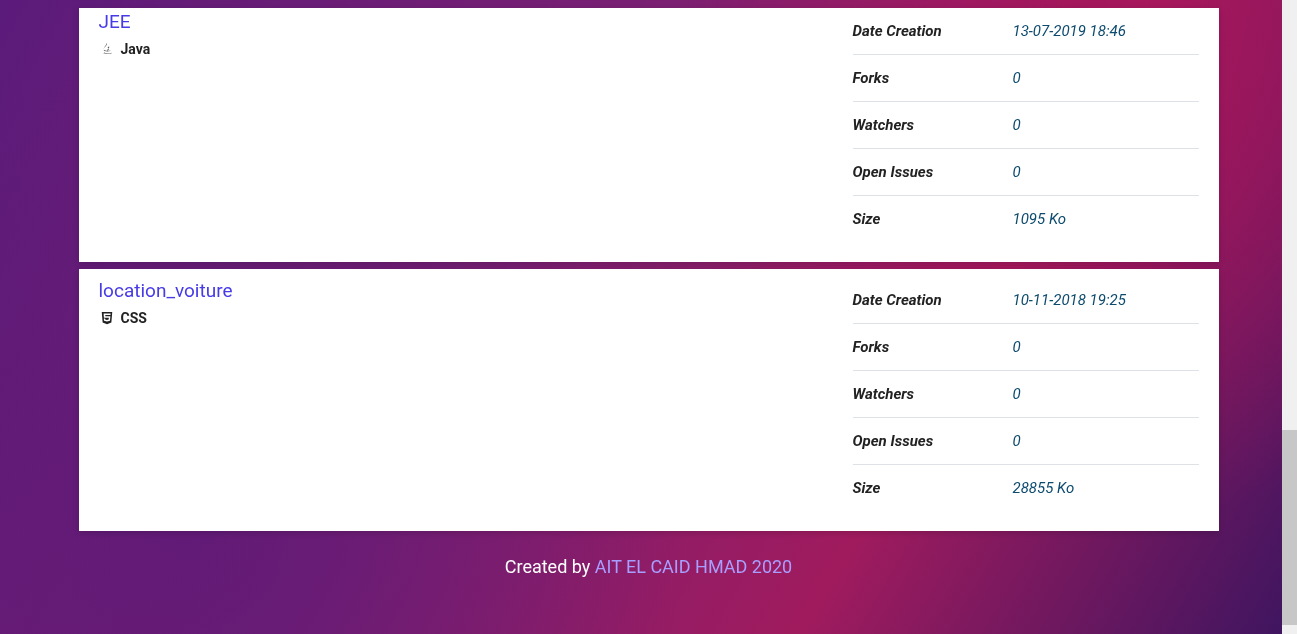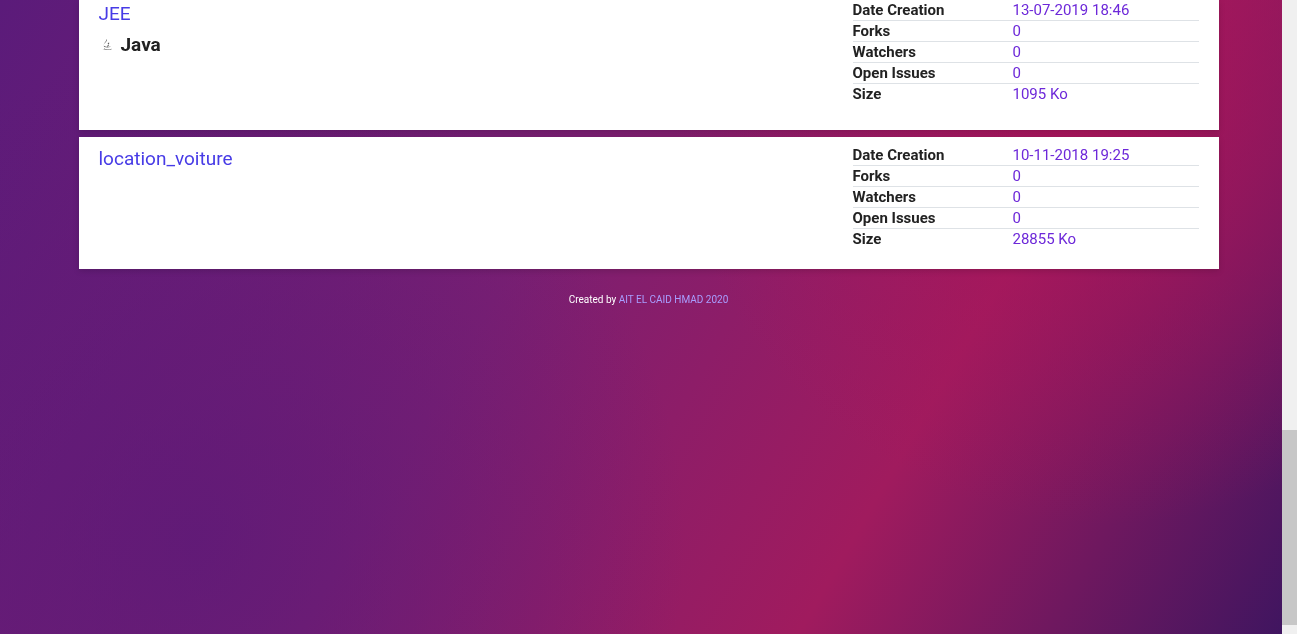--- a/index.html
+++ b/index.html
@@ -19,21 +19,21 @@
   position: absolute;
   inset: 0;
   background:
     radial-gradient(circle at 85% 15%, rgba(170,20,90,0.8) 0%, transparent 35%),
     radial-gradient(circle at 15% 85%, rgba(90,25,120,0.7) 0%, transparent 40%);
   pointer-events: none;
 }
 .content-wrap {
   position: relative;
   width: 1140px;
-  margin: 0 auto;
+  margin: 8px auto;
   padding: 0 0 0 0;
 }
 .repo-card {
   background: #fff;
   box-shadow: 0 2px 6px rgba(0,0,0,0.15);
   margin-bottom: 7px;
   display: flex;
   padding: 0 20px 20px 20px;
   min-height: 130px;
 }
@@ -51,54 +51,55 @@
   margin-bottom: 8px;
   cursor: pointer;
   text-decoration: none;
   display: inline-block;
 }
 .lang-row {
   display: flex;
   align-items: center;
   gap: 6px;
   font-weight: 700;
-  font-size: 19px;
+  font-size: 14px;
   color: #222;
 }
 .lang-icon {
   width: 16px;
   height: 16px;
   display: inline-flex;
   align-items: center;
   justify-content: center;
 }
 .repo-right {
   width: 346px;
 }
 .stat-row {
   display: flex;
-  padding: 1px 0;
+  padding: 14px 0;
   border-top: 1px solid #dee2e6;
   font-size: 15px;
+  font-style: italic;
 }
 .stat-row:first-child {
   border-top: none;
 }
 .stat-label {
   width: 160px;
   font-weight: 700;
   color: #222;
 }
 .stat-value {
-  color: #6d28d9;
+  color: #0c4a6e;
 }
 .footer {
   text-align: center;
   padding: 18px 0 28px 0;
-  font-size: 10px;
+  font-size: 18px;
   color: #fff;
 }
 .footer-link {
   color: #a89eff;
   text-decoration: none;
   cursor: pointer;
 }
 .scrollbar {
   position: absolute;
   right: 0;
@@ -157,20 +158,28 @@
       <div class="stat-row">
         <div class="stat-label">Size</div>
         <div class="stat-value">1095 Ko</div>
       </div>
     </div>
   </div>
 
   <div class="repo-card" style="padding-top:8px;gap:24px;">
     <div class="repo-left">
       <a class="repo-title">location_voiture</a>
+      <div class="lang-row">
+        <span class="lang-icon">
+          <svg viewBox="0 0 32 32" width="14" height="14" fill="#222">
+            <path d="M4 2l2 24 10 4 10-4 2-24H4zm20 7H12l.3 3h11.4l-.9 10-6.8 2-6.8-2-.4-5h3l.2 2.5 3.9 1 3.9-1 .4-4H9l-.8-10h16l-.2 3.5z"></path>
+          </svg>
+        </span>
+        <span>CSS</span>
+      </div>
     </div>
     <div class="repo-right">
       <div class="stat-row">
         <div class="stat-label">Date Creation</div>
         <div class="stat-value">10-11-2018 19:25</div>
       </div>
       <div class="stat-row">
         <div class="stat-label">Forks</div>
         <div class="stat-value">0</div>
       </div>

